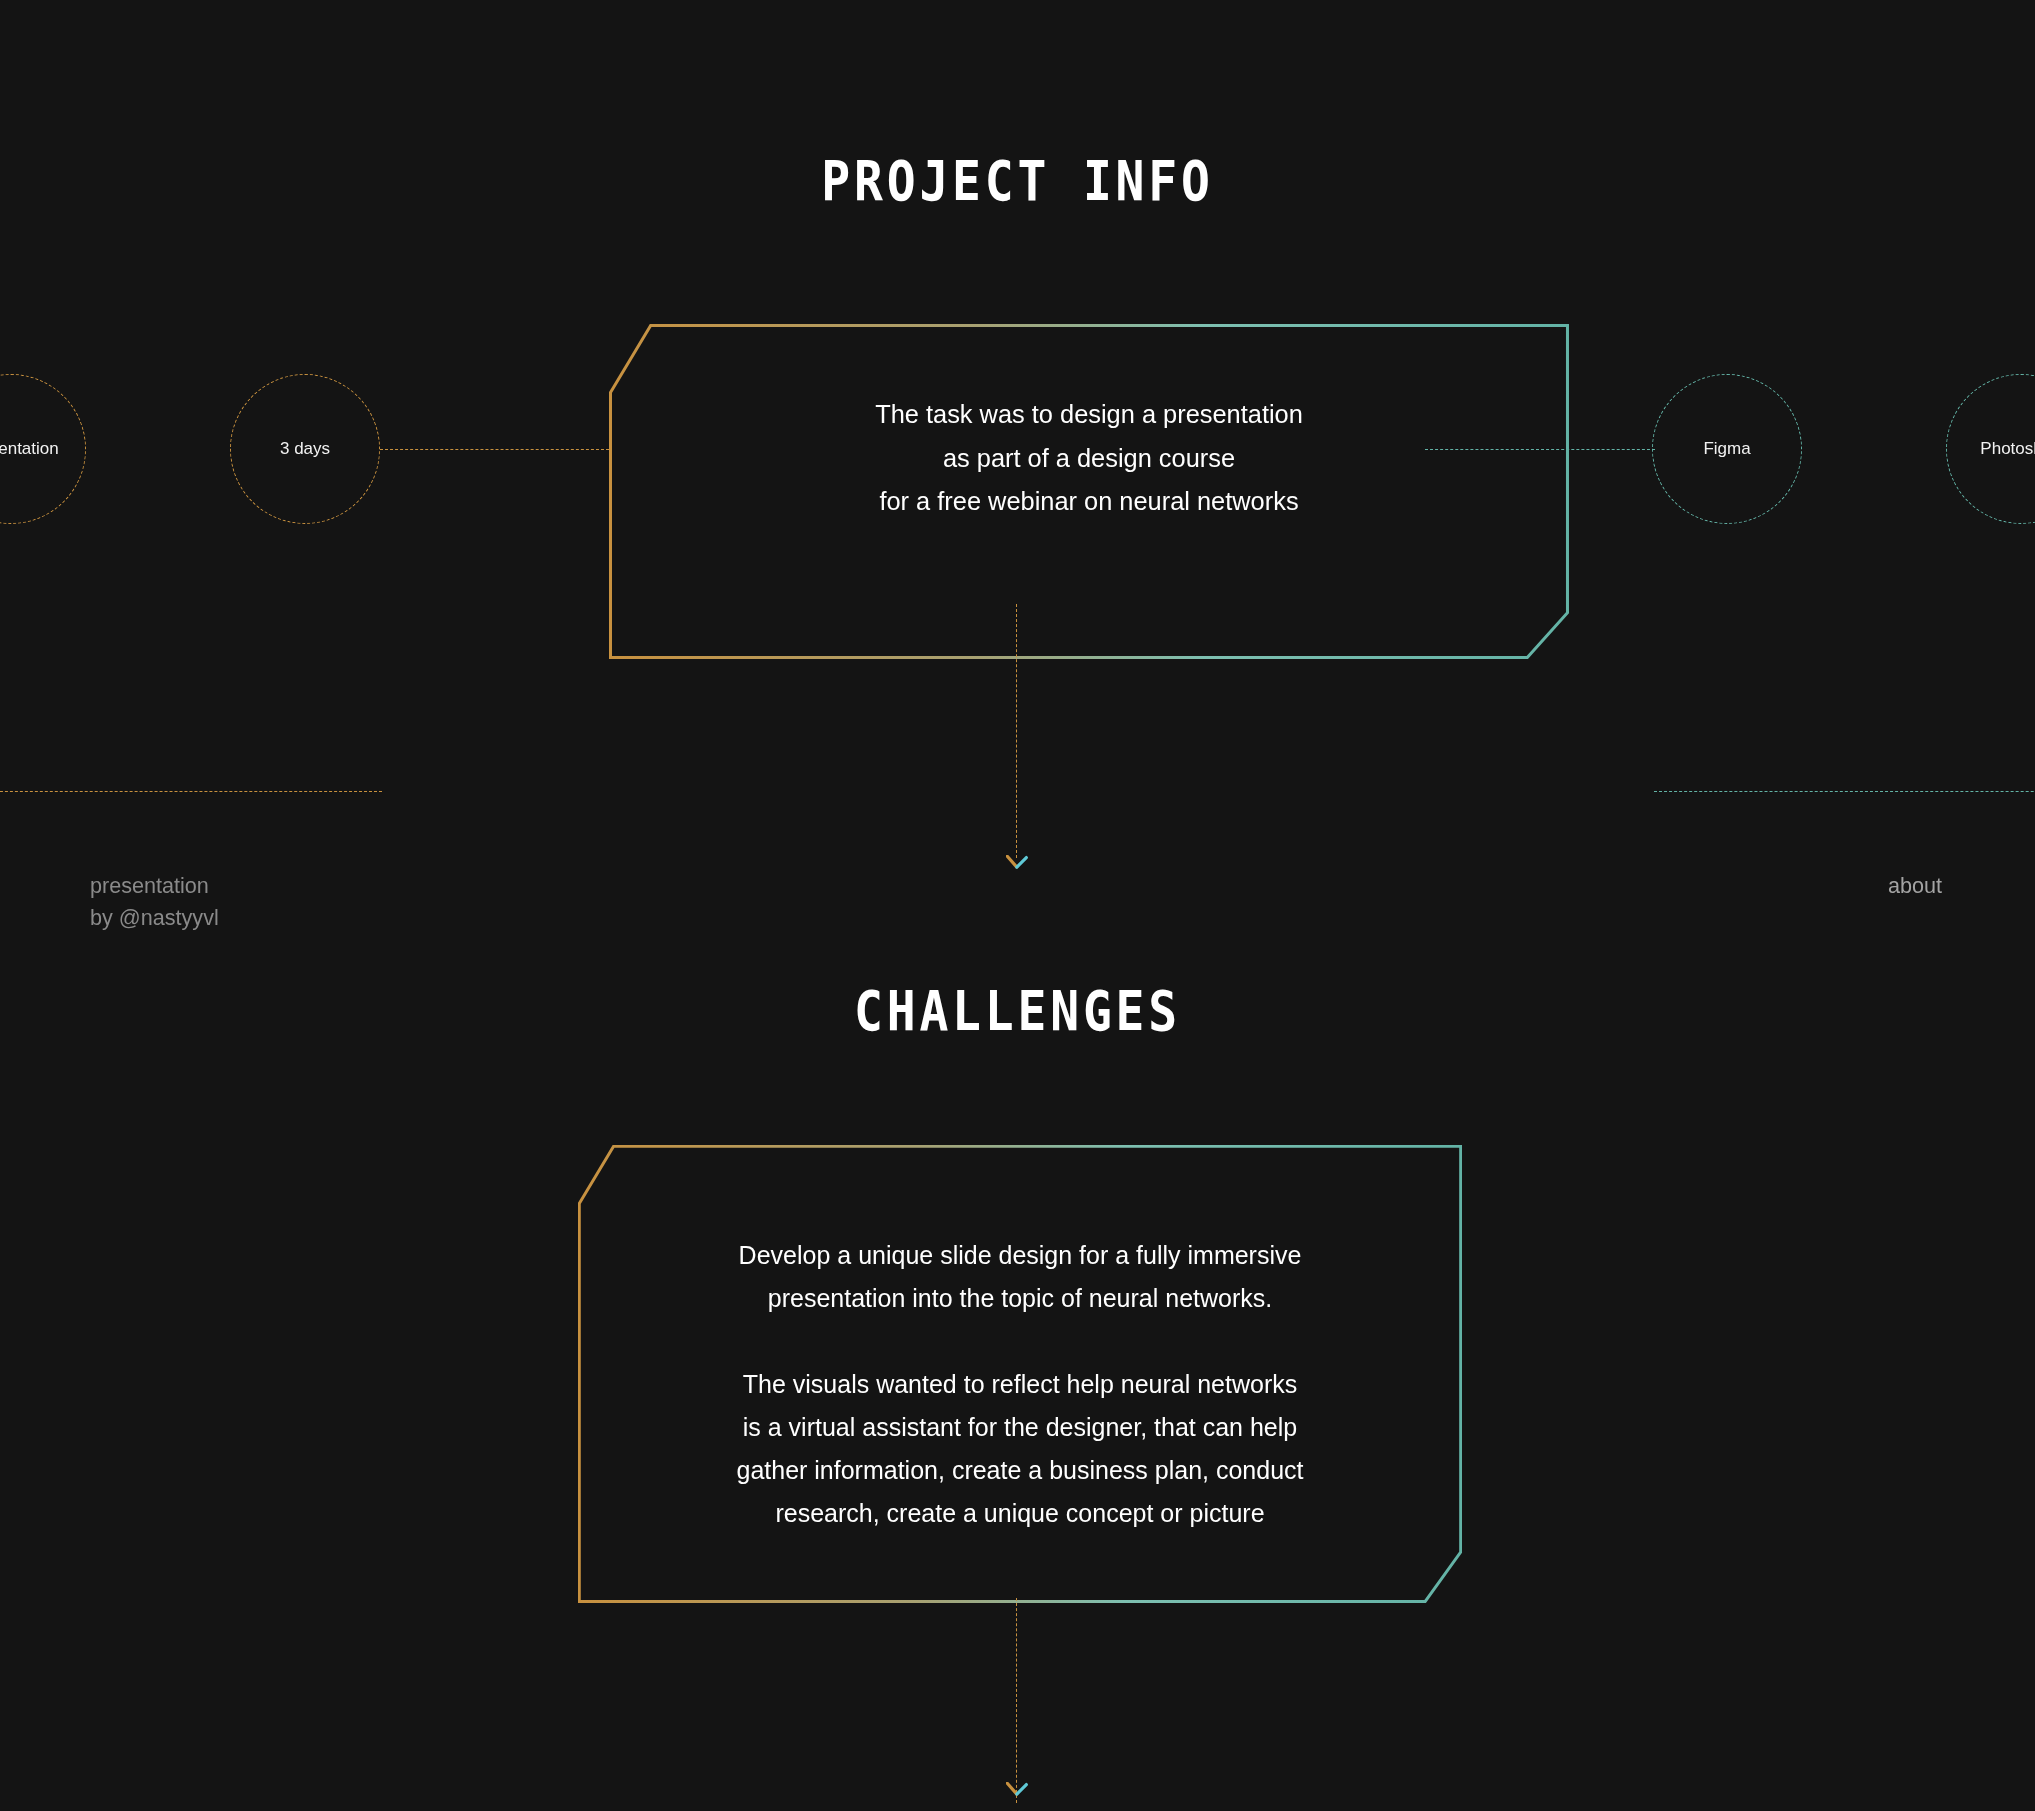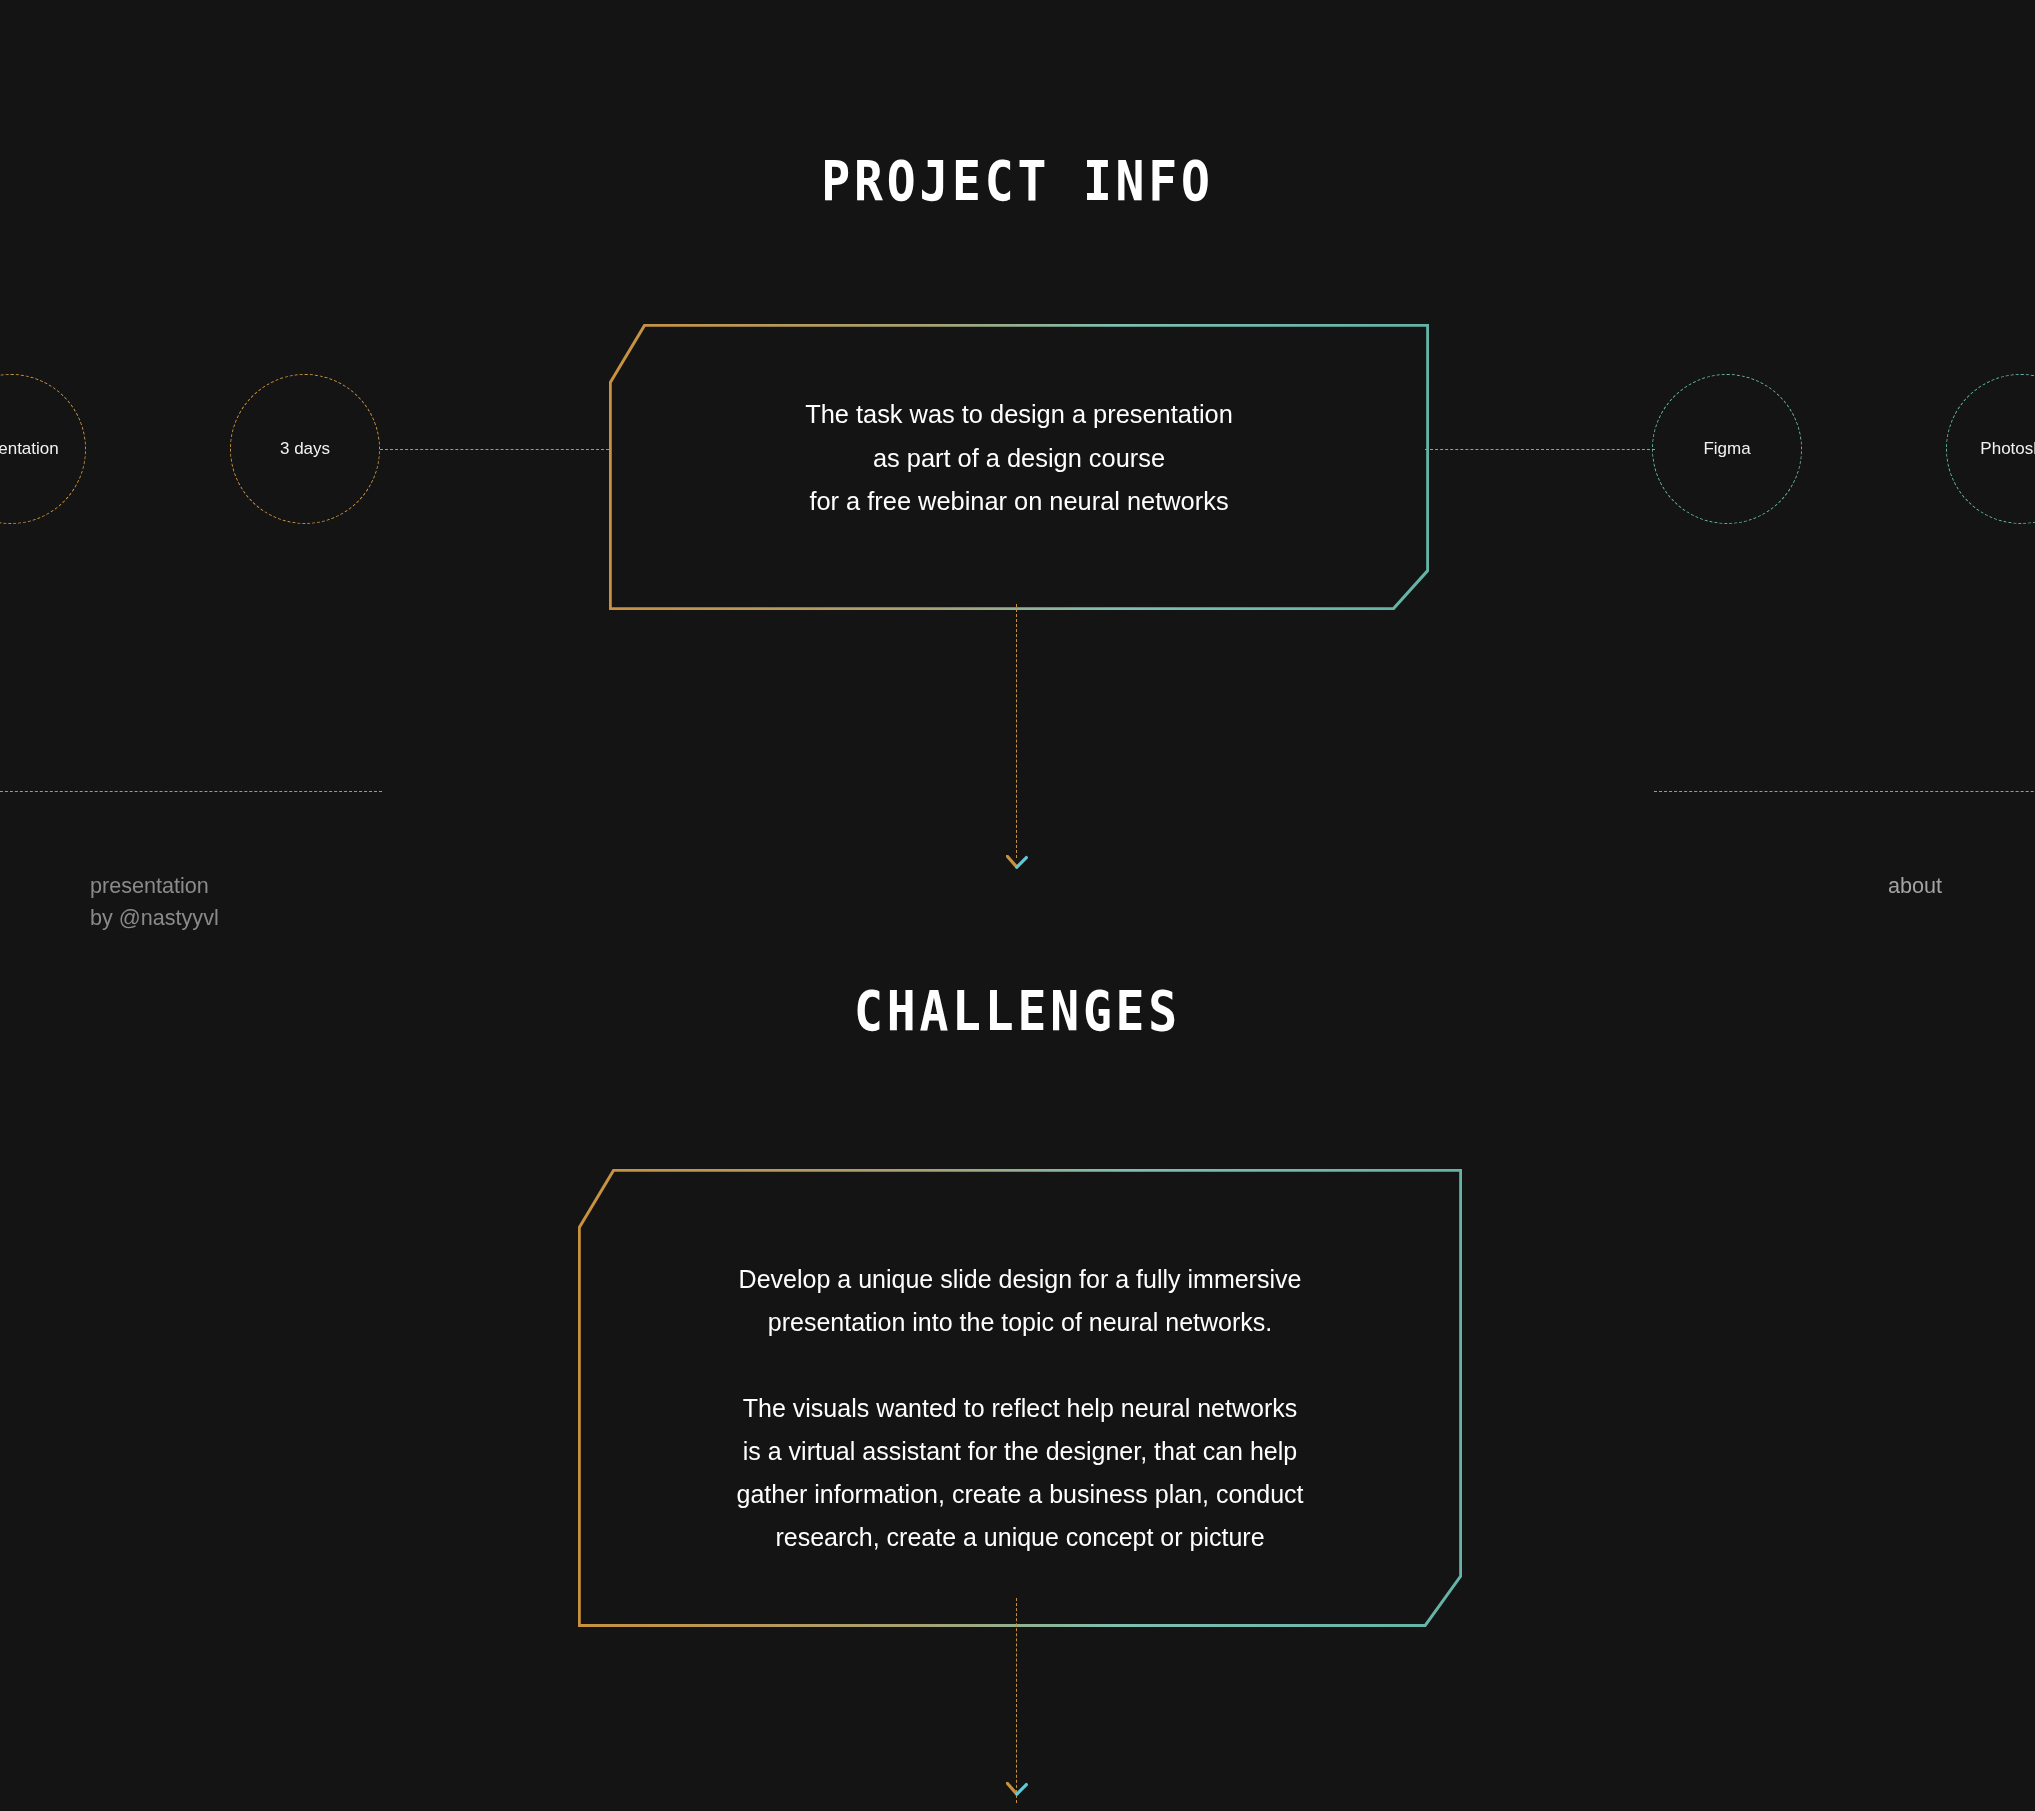--- a/index.html
+++ b/index.html
@@ -84,24 +84,24 @@
   .panel .panel-text{
     position:relative;
     text-align:center;
     color:#ffffff;
     font-size:25.4px;
     line-height:1.72;
   }
   .panel-text p{margin:0;}
   .panel-text p.gap{margin-top:1.72em;}
 
-  #panel-info{left:609px;top:324px;width:820px;height:286px;}
+  #panel-info{left:609px;top:324px;width:960px;height:286px;}
   #panel-info .panel-text{padding-top:69px;}
 
-  #panel-challenges{left:578px;top:1145px;width:884px;height:334px;margin-top:24px;}
+  #panel-challenges{left:578px;top:1145px;width:884px;height:334px;}
   #panel-challenges .panel-text{padding-top:89px;font-size:25px;}
 
   
   .footnote{
     position:absolute;
     font-size:21.6px;
     line-height:1.5;
   }
   #footnote-author{left:90px;top:870px;color:#8a8a8a;}
   #footnote-about{left:1888px;top:870px;color:#a3a3a3;}

